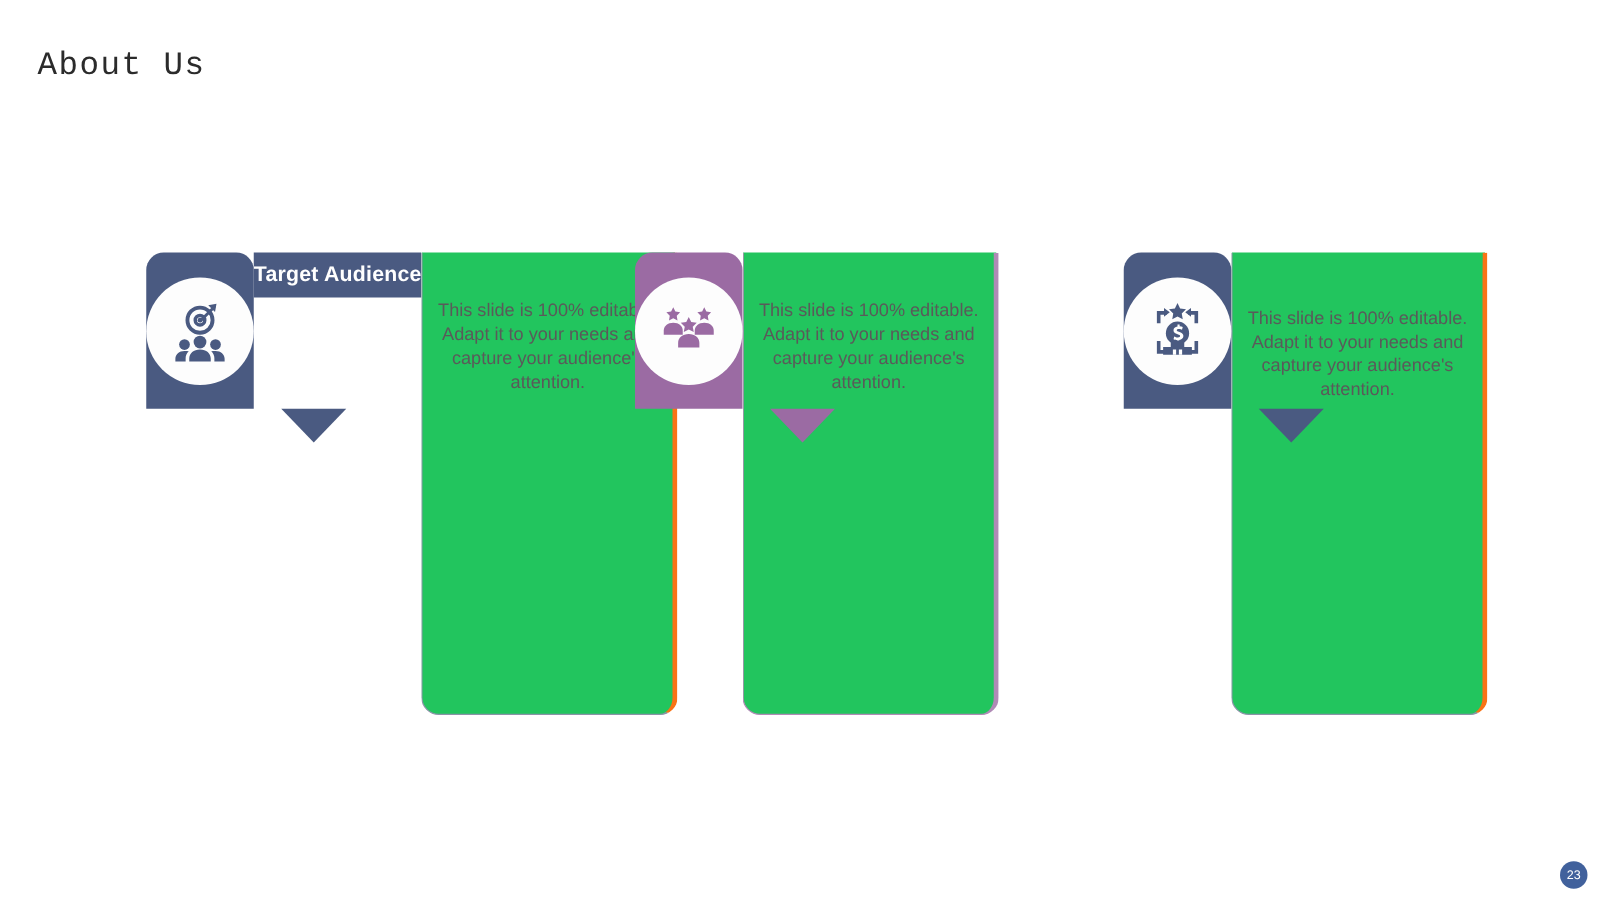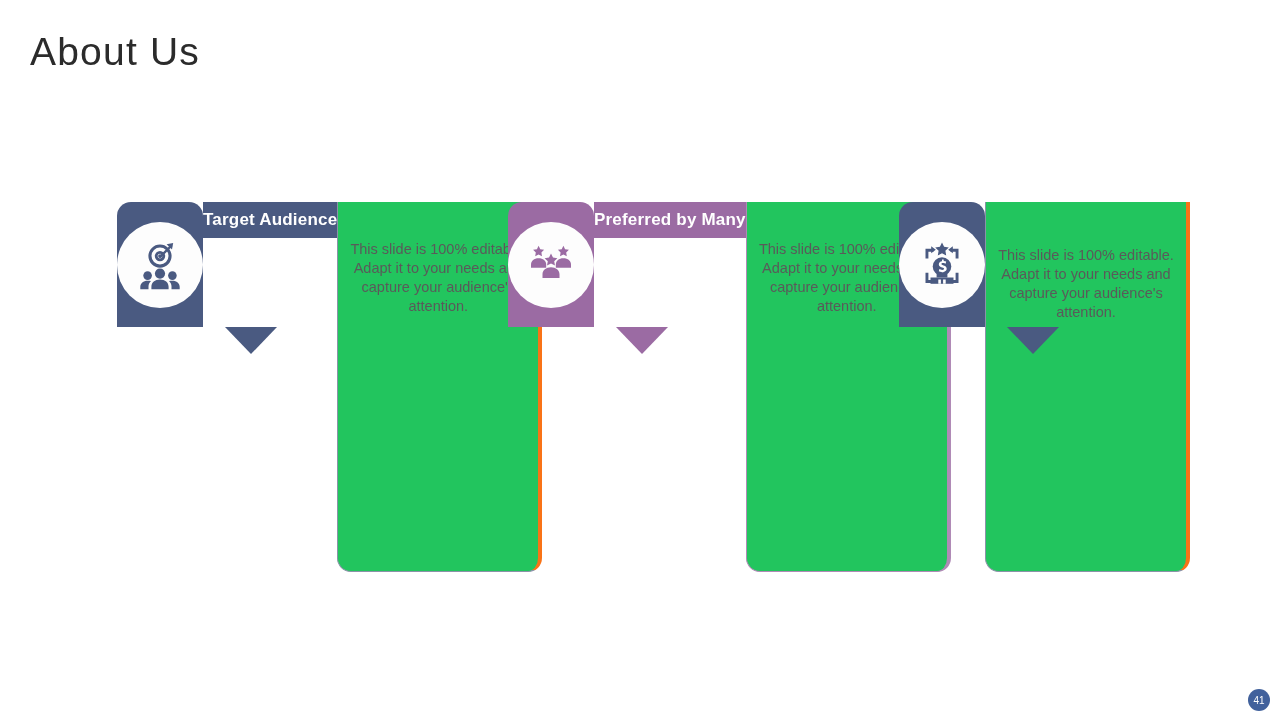--- a/index.html
+++ b/index.html
@@ -19,26 +19,26 @@
     position: absolute;
     inset: 0;
     background: #ffffff;
   }
 
   
   .page-title {
     position: absolute;
     left: 30px;
     top: 26px;
-    font-size: 39px;
+    font-size: 26px;
     line-height: 52px;
     font-weight: 400;
     color: #2b2b2b;
     letter-spacing: 1.2px;
-    font-family: Liberation Sans, sans-serif;
+    font-family: Liberation Mono, monospace;
     white-space: nowrap;
   }
 
   
   .cards {
     position: absolute;
     left: 117px;
     top: 202px;
     width: 1050px;
     height: 370px;
@@ -213,21 +213,20 @@
 
                 <path d="M26 14.6l2 3.9 4.4.7-3.2 3.1.8 4.3-4-2.1-4 2.1.8-4.3-3.2-3.1 4.4-.7z"></path>
                 <path d="M26 28.2c-5 0-8.5 3-8.5 7.1v3.6h17v-3.6c0-4.1-3.5-7.1-8.5-7.1z"></path>
               </g>
             </svg>
           </span>
         </div>
       </div>
       <div class="pointer" style="border-top-color:#9b6ba3;"></div>
       <div class="card-gap"></div>
-      <div class="card-title" style="background:#9b6ba3;">Preferred by Many</div>
       <div class="card-body">
         <div class="body-text">This slide is 100% editable. Adapt it to your needs and capture your audience's attention.</div>
       </div>
     </div>
 
     <div class="card blue">
       <div class="card-head" style="background:#4a5a81;">
         <div class="icon-circle">
           <span>
             <svg width="52" height="52" viewBox="0 0 52 52">
@@ -257,15 +256,15 @@
       </div>
       <div class="pointer" style="border-top-color:#4a5a81;"></div>
       <div class="card-gap"></div>
       <div class="card-body shifted">
         <div class="body-text">This slide is 100% editable. Adapt it to your needs and capture your audience's attention.</div>
       </div>
     </div>
 
   </div>
 
-  <div class="page-badge">41</div>
+  <div class="page-badge">23</div>
 
 </div>
 
 </body></html>

